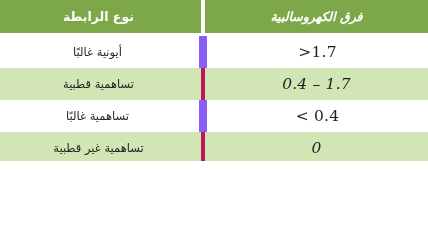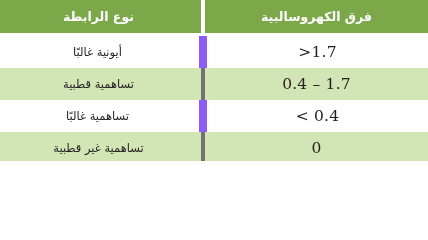--- a/index.html
+++ b/index.html
@@ -42,20 +42,21 @@
     text-align: center;
     vertical-align: middle;
     padding: 0;
     line-height: 1.1;
     font-family: "DejaVu Sans", "Liberation Sans", sans-serif;
     border: none;
   }
   th.col-head.head-value {
     width: 223px;
     border-left: 4px solid #ffffff;
+    font-style: italic;
   }
   th.col-head.head-type {
     width: 205px;
   }
 
   
   tbody tr.data-row {
     height: 32px;
   }
   tbody tr.row-odd td {
@@ -75,21 +76,22 @@
 
   td.cell-value {
     width: 223px;
     font-family: "DejaVu Serif", "Liberation Serif", serif;
     font-size: 15.5px;
     letter-spacing: 0.2px;
     direction: ltr;
     border-left: 8px solid #8b5cf6;
   }
   tbody tr.row-even td.cell-value {
-    border-left: 4px solid #737373;
+    border-left: 4px solid #be185d;
+    font-style: italic;
   }
 
   td.cell-type {
     width: 205px;
     font-family: "DejaVu Sans", "Liberation Sans", sans-serif;
     font-size: 11.5px;
     direction: rtl;
   }
 
   

